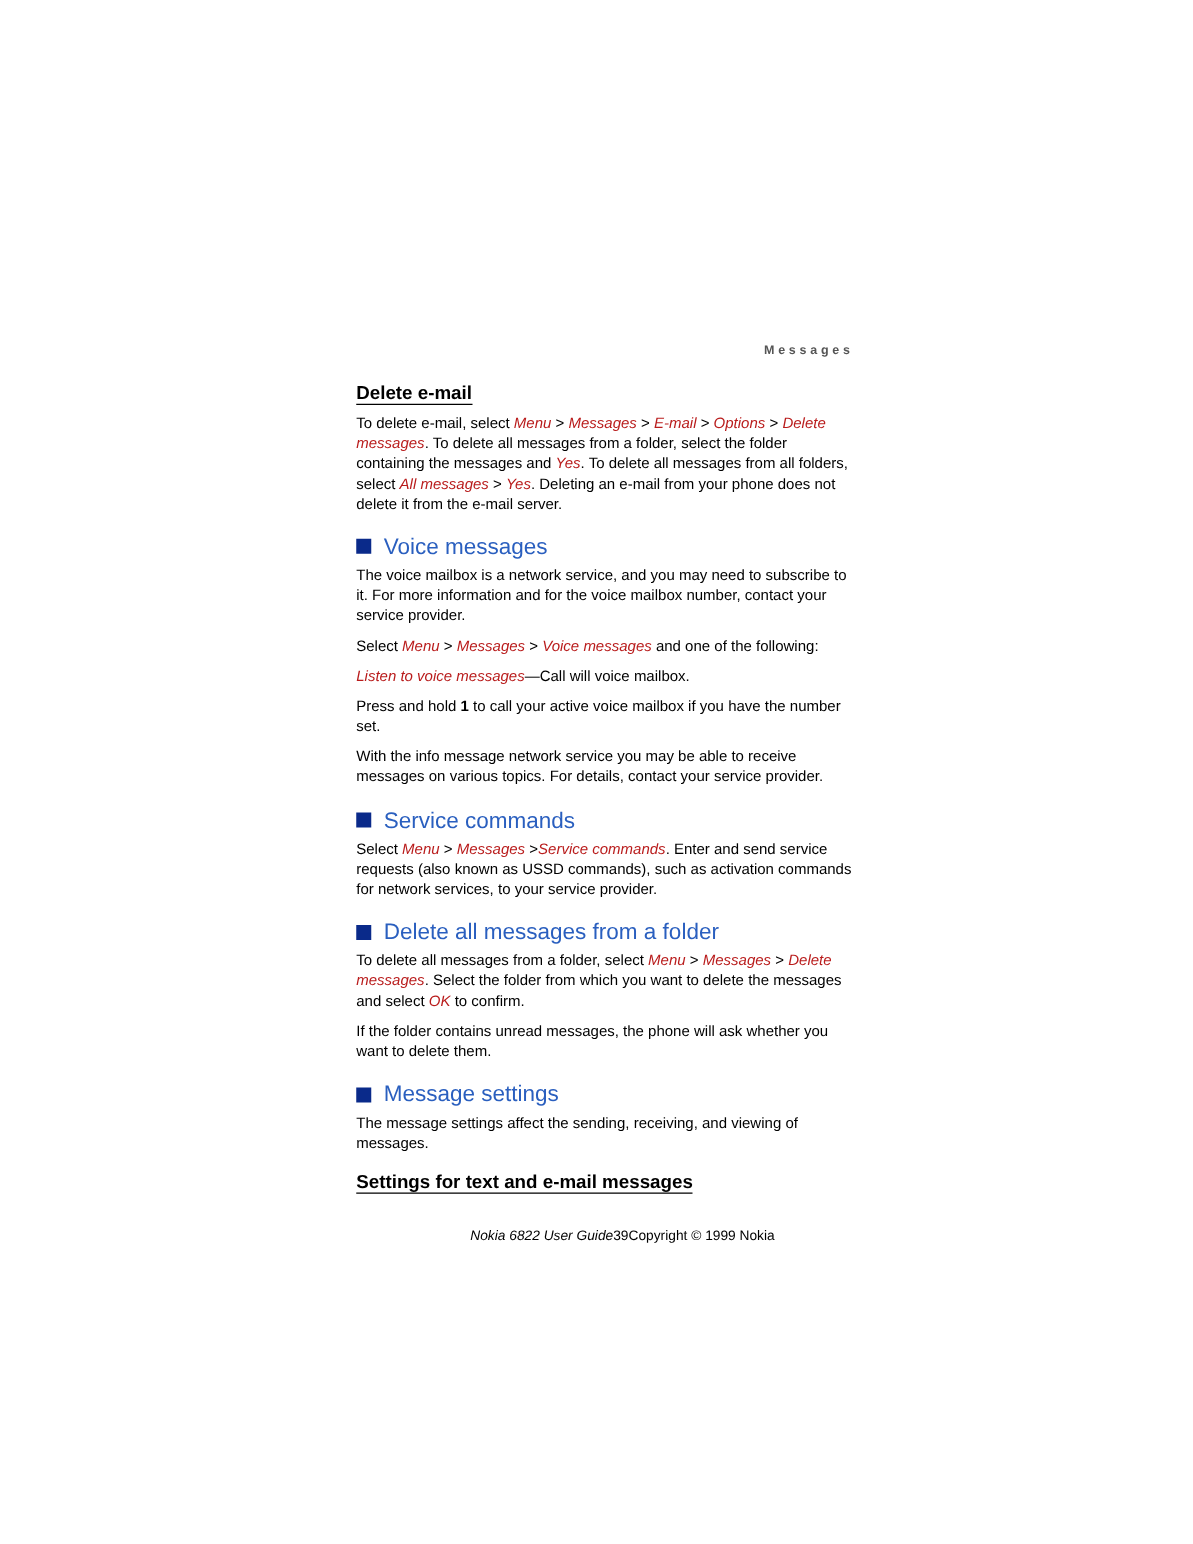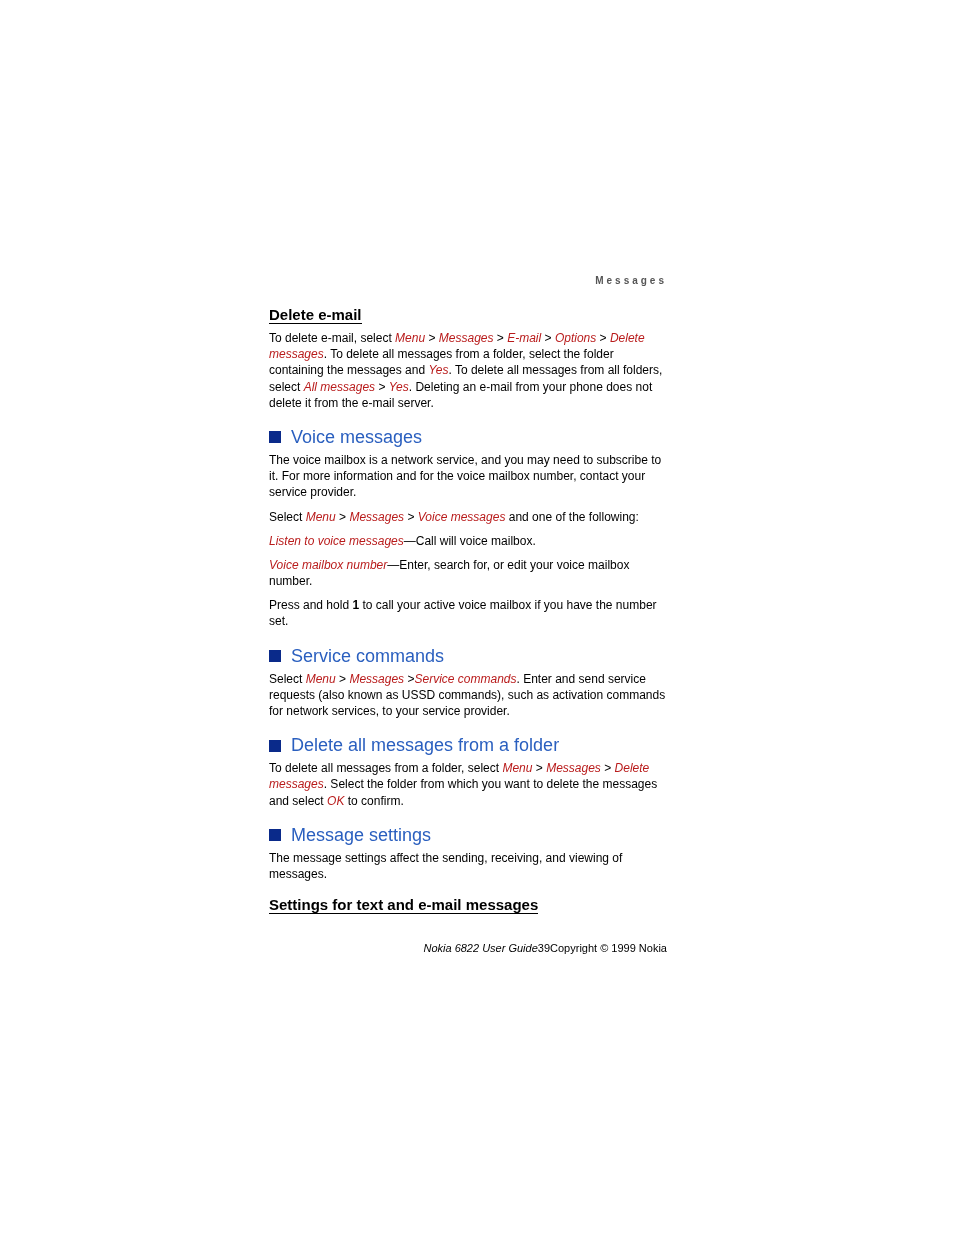--- a/index.html
+++ b/index.html
@@ -6,21 +6,21 @@
   body {
     width: 954px;
     height: 1235px;
     background: #fff;
     font-family: "Trebuchet MS", "Lucida Grande", Verdana, sans-serif;
     color: #000;
     position: relative;
   }
   .page {
     position: absolute;
-    left: 269px;
+    left: 285px;
     top: 275px;
     width: 398px;
   }
   .header-right {
     text-align: right;
     font-size: 10px;
     letter-spacing: 3px;
     font-weight: bold;
     color: #555;
     margin-bottom: 20px;
@@ -51,21 +51,21 @@
   }
   p {
     font-size: 12px;
     line-height: 1.35;
     margin-bottom: 8px;
   }
   .mlink { color: #b91c1c; font-style: italic; }
   .sep { color: #000; }
   .footer {
     display: flex;
-    justify-content: flex-end;
+    justify-content: center;
     font-size: 11px;
     margin-top: 22px;
     font-style: italic;
     margin-left: 28px;
   }
   .footer .pn { font-style: normal; }
   .footer .cp { font-style: normal; }
   ol { padding-left: 18px; }
   ol li { font-size: 12px; line-height: 1.35; }
   .vm-icon {
@@ -91,45 +91,46 @@
   <div>
     <div class="h-section">
         <span class="sq"></span>
         <span>Voice messages</span>
       </div>
     <p>The voice mailbox is a network service, and you may need to subscribe to it. For more information and for the voice mailbox number, contact your service provider.</p>
     <p>
       <span>Select </span><span class="mlink">Menu</span><span class="sep"> &gt; </span><span class="mlink">Messages</span><span class="sep"> &gt; </span><span class="mlink">Voice messages</span><span> and one of the following:</span>
     </p>
     <p><span class="mlink">Listen to voice messages</span><span>—Call will voice mailbox.</span></p>
-    <p><span class="mlink">Voice mailbox number</span><span>—Enter, search for, or edit your voice mailbox number.</span></p>
     <p><span>Press and hold </span><b>1</b><span> to call your active voice mailbox if you have the number set.</span></p>
   </div>
 
   <div>
+    <p>With the info message network service you may be able to receive messages on various topics. For details, contact your service provider.</p>
   </div>
 
   <div>
     <div class="h-section">
         <span class="sq"></span>
         <span>Service commands</span>
       </div>
     <p>
       <span>Select </span><span class="mlink">Menu</span><span class="sep"> &gt; </span><span class="mlink">Messages</span><span class="sep"> &gt;</span><span class="mlink">Service commands</span><span>. Enter and send service requests (also known as USSD commands), such as activation commands for network services, to your service provider.</span>
     </p>
   </div>
 
   <div>
     <div class="h-section">
         <span class="sq"></span>
         <span>Delete all messages from a folder</span>
       </div>
     <p>
       <span>To delete all messages from a folder, select </span><span class="mlink">Menu</span><span class="sep"> &gt; </span><span class="mlink">Messages</span><span class="sep"> &gt; </span><span class="mlink">Delete messages</span><span>. Select the folder from which you want to delete the messages and select </span><span class="mlink">OK</span><span> to confirm.</span>
     </p>
+    <p>If the folder contains unread messages, the phone will ask whether you want to delete them.</p>
   </div>
 
   <div>
     <div class="h-section">
         <span class="sq"></span>
         <span>Message settings</span>
       </div>
     <p>The message settings affect the sending, receiving, and viewing of messages.</p>
     <div class="h-sub" style="margin-top:6px;">Settings for text and e-mail messages</div>
   </div>

